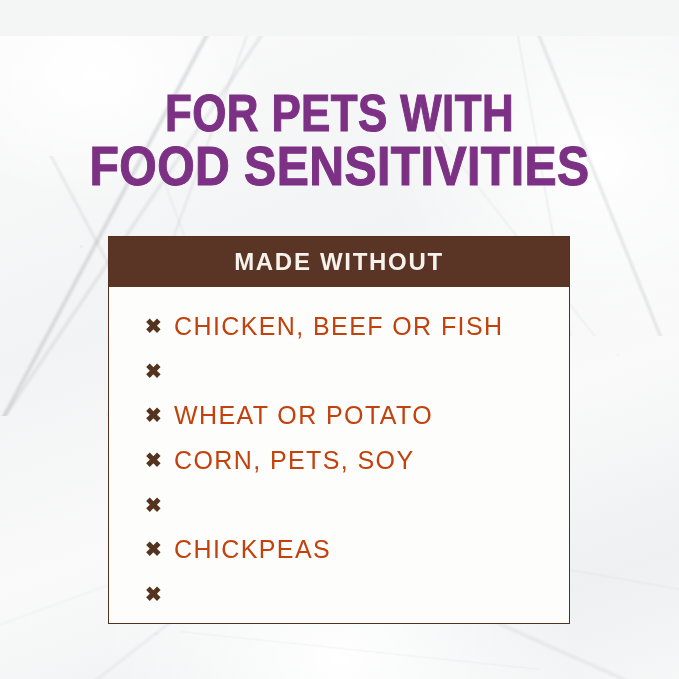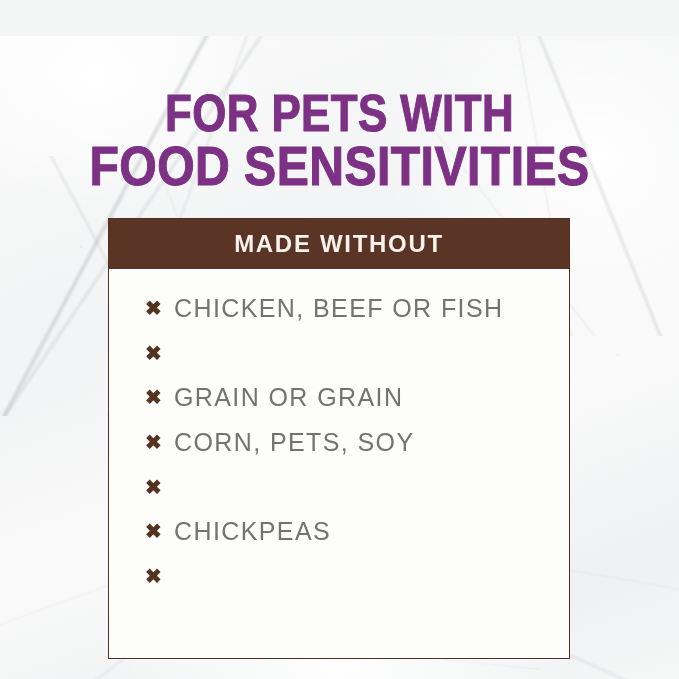--- a/index.html
+++ b/index.html
@@ -110,23 +110,23 @@
     transform-origin: center top;
     white-space: nowrap;
   }
   .headline .hl-line { display: block; }
   .headline .hl-line2 { font-size: 56px; letter-spacing: 0.5px; }
 
   
   .card {
     position: absolute;
     left: 108px;
-    top: 182px;
+    top: 200px;
     width: 462px;
-    height: 441px;
+    height: 388px;
     background: #fdfdfc;
     border: 1.6px solid #53311f;
     box-sizing: border-box;
   }
   .card-header {
     height: 50px;
     background: #5a3526;
     display: flex;
     align-items: center;
     justify-content: center;
@@ -159,21 +159,21 @@
     flex: 0 0 auto;
     width: 21px;
     height: 30px;
     color: #54331f;
     font-size: 20px;
     line-height: 30px;
     font-weight: 700;
     text-align: left;
   }
   .no-text {
-    color: #737373;
+    color: #c2410c;
     font-family: "Liberation Sans", sans-serif;
     font-weight: 400;
     font-size: 25px;
     line-height: 31px;
     letter-spacing: 1.4px;
     padding-left: 8px;
     white-space: pre-line;
   }
 </style>
 </head>
@@ -208,21 +208,21 @@
           <span class="x-icon">✖</span>
           <span class="no-text">CHICKEN, BEEF OR FISH</span>
         </li>
 
         <li class="no-item">
           <span class="x-icon">✖</span>
         </li>
 
         <li class="no-item">
           <span class="x-icon">✖</span>
-          <span class="no-text">GRAIN OR GRAIN</span>
+          <span class="no-text">WHEAT OR POTATO</span>
         </li>
 
         <li class="no-item">
           <span class="x-icon">✖</span>
           <span class="no-text">CORN, PETS, SOY</span>
         </li>
 
         <li class="no-item">
           <span class="x-icon">✖</span>
         </li>

